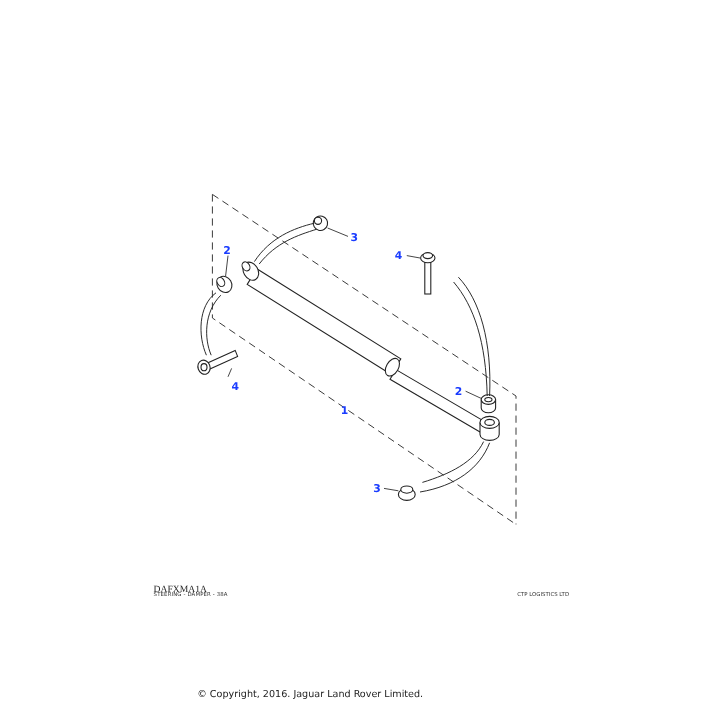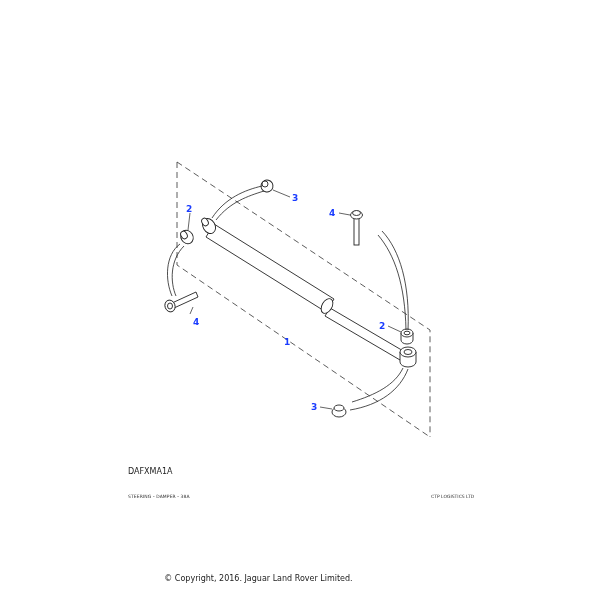--- a/index.html
+++ b/index.html
@@ -1,19 +1,19 @@
 <!DOCTYPE html>
 <html><head>
 <meta charset="utf-8">
 <style>
   html, body { margin:0; padding:0; background:#ffffff; }
   body { width:600px; height:600px; position:relative; overflow:hidden; font-family:"DejaVu Sans", sans-serif; }
   #diagram { position:absolute; left:0; top:0; width:600px; height:600px; }
   .callout { font-family:"DejaVu Sans", sans-serif; font-weight:bold; font-size:9px; fill:#1a3cff; }
-  .code { position:absolute; left:128px; top:467px; font-size:8px; color:#222; }
+  .code { position:absolute; left:128px; top:486px; font-size:8px; color:#222;font-family:Liberation Serif, serif; }
   .desc { position:absolute; left:128px; top:494px; font-size:4.5px; color:#333; letter-spacing:0.1px; }
   .ctp { position:absolute; left:431px; top:494px; font-size:4.5px; color:#333; }
   .copy { position:absolute; left:0; width:517px; top:574px; text-align:center; font-size:8px; color:#222; }
 </style>
 </head>
 <body>
 
 <svg id="diagram" viewBox="0 0 600 600" xmlns="http://www.w3.org/2000/svg">
 
   <g fill="none" stroke="#333" stroke-width="0.8" stroke-dasharray="6,4">

